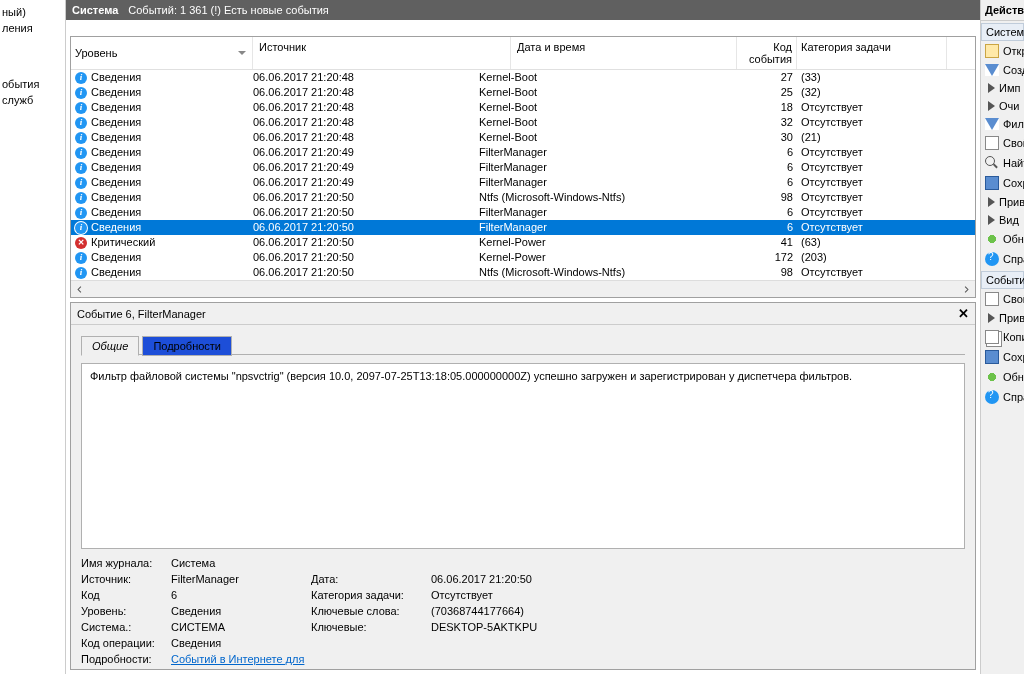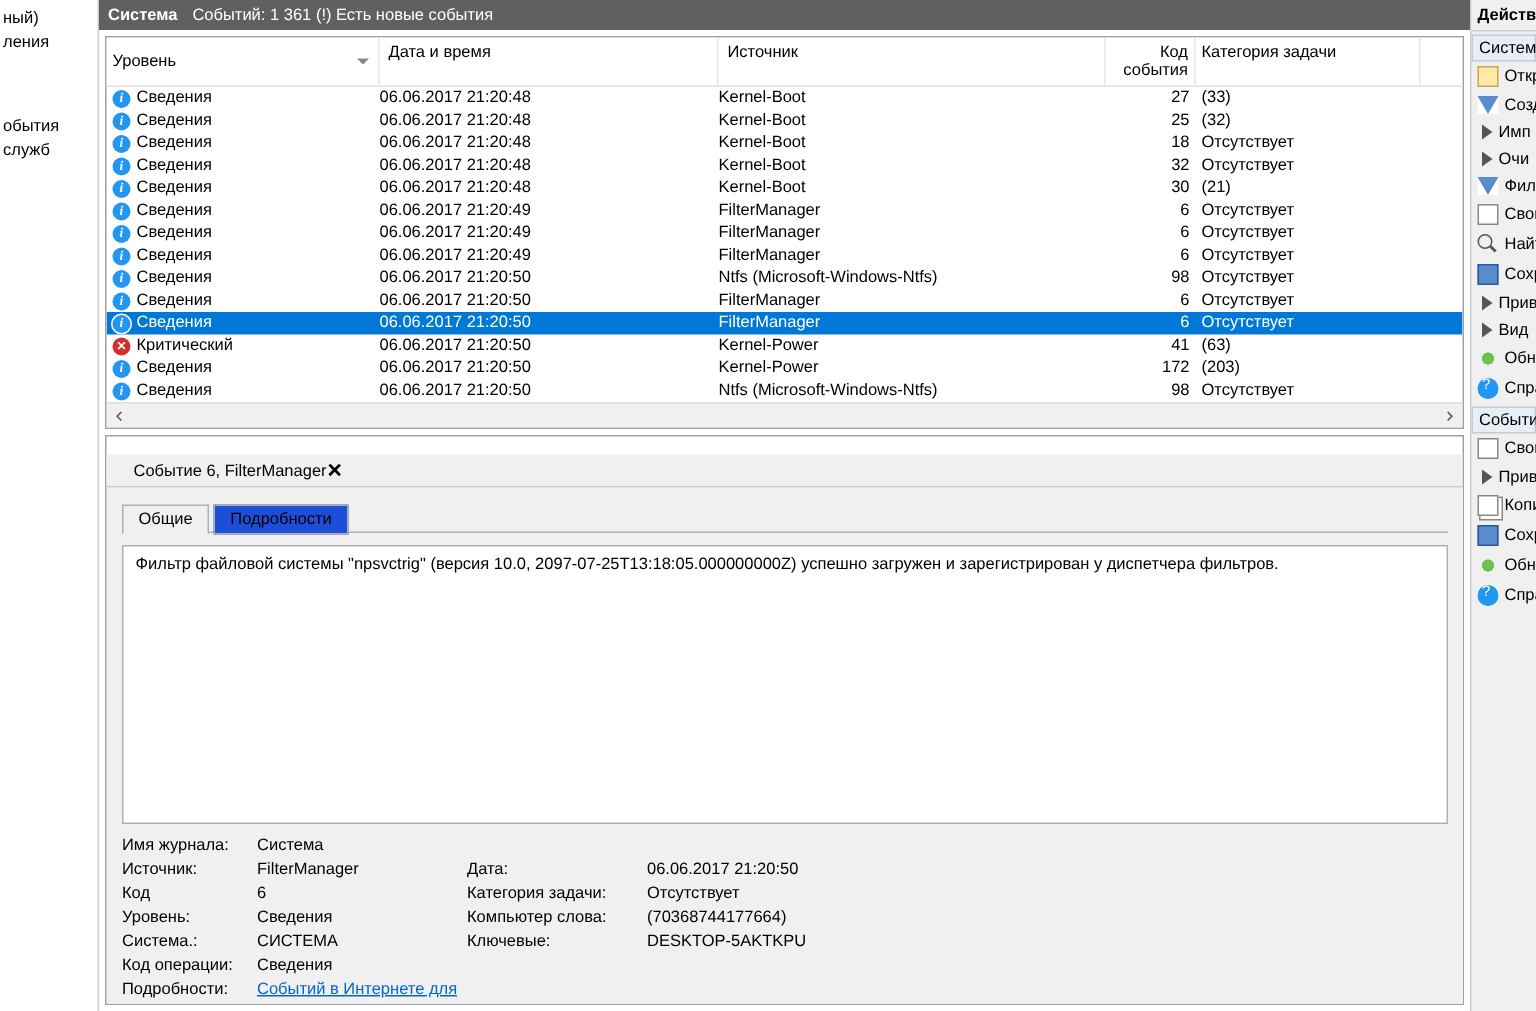--- a/index.html
+++ b/index.html
@@ -60,21 +60,21 @@
   padding: 4px 6px;
   display: flex;
   align-items: center;
   gap: 10px;
 }
 .titlebar .app-name { font-weight: 600; }
 
 
 .grid-wrap {
   border: 1px solid #a0a0a0;
-  margin: 4px 4px 0 4px;
+  margin: 16px 4px 0 4px;
   display: flex;
   flex-direction: column;
   height: 262px;
   overflow: hidden;
 }
 .grid-header {
   display: flex;
   background: #fff;
   border-bottom: 1px solid #e0e0e0;
 }
@@ -146,41 +146,41 @@
 
 .details-wrap {
   margin: 4px;
   border: 1px solid #a0a0a0;
   flex: 1;
   display:flex; flex-direction:column;
   min-height:0;
 }
 .details-title {
   background: #f0f0f0;
-  padding: 3px 18px;
+  padding: 3px 6px;
   border-bottom: 1px solid #ccc;
-  display:flex; align-items:center;margin-top:12px;
+  display:flex; justify-content:space-between; align-items:center;
 }
 .close-x { cursor:pointer; font-weight:bold; font-size:13px; }
 .details-body {
   flex:1; padding: 10px 10px 6px 10px; background:#f0f0f0;
   overflow:auto;
 }
 .tabs { position: relative; margin-bottom: 8px; }
 .tabs::after {
   content:""; display:block; position:absolute; bottom:0; left:0; right:0;
   border-bottom:1px solid #b0b0b0; z-index:0;
 }
 .tab {
   display:inline-block; padding: 3px 10px;
   border:1px solid #b0b0b0; border-bottom:1px solid #b0b0b0;
   background:#1d4ed8; position:relative; top:1px; z-index:1;
   cursor:pointer;
 }
-.tab.active { background:#f0f0f0; border-bottom:1px solid #f0f0f0; }
+.tab.active { background:#f0f0f0; border-bottom:1px solid #f0f0f0;font-style:italic; }
 .desc-box {
   background:#fff; border:1px solid #b0b0b0; padding:6px 8px;
   height: 186px; overflow:auto;
   margin-bottom: 8px;
 }
 .field-grid {
   display:grid;
   grid-template-columns: 90px 140px 120px 200px;
   row-gap: 4px;
   align-items:start;
@@ -216,22 +216,22 @@
 
 <div class="main-col">
   <div class="titlebar">
     <span class="app-name">Система</span>
     <span>Событий: 1 361 (!) Есть новые события</span>
   </div>
 
   <div class="grid-wrap">
     <div class="grid-header">
       <div class="col c1 level">Уровень</div>
+      <div class="col c3">Источник</div>
       <div class="col c2">Дата и время</div>
-      <div class="col c3">Источник</div>
       <div class="col c4">Код события</div>
       <div class="col c5">Категория задачи</div>
     </div>
     <div class="grid-body" id="grid-body">
         <div class="row">
           <div class="col c1">
             <span class="icon-circle icon-info"></span>
             <span>Сведения</span>
           </div>
           <div class="col c2">06.06.2017 21:20:48</div>
@@ -406,21 +406,21 @@
         <div class="field-label">Дата:</div>
         <div>06.06.2017 21:20:50</div>
 
         <div class="field-label">Код</div>
         <div>6</div>
         <div class="field-label">Категория задачи:</div>
         <div>Отсутствует</div>
 
         <div class="field-label">Уровень:</div>
         <div>Сведения</div>
-        <div class="field-label">Компьютер слова:</div>
+        <div class="field-label">Ключевые слова:</div>
         <div>(70368744177664)</div>
 
         <div class="field-label">Система.:</div>
         <div>СИСТЕМА</div>
         <div class="field-label">Ключевые:</div>
         <div>DESKTOP-5AKTKPU</div>
 
         <div class="field-label">Код операции:</div>
         <div>Сведения</div>
         <div></div>

